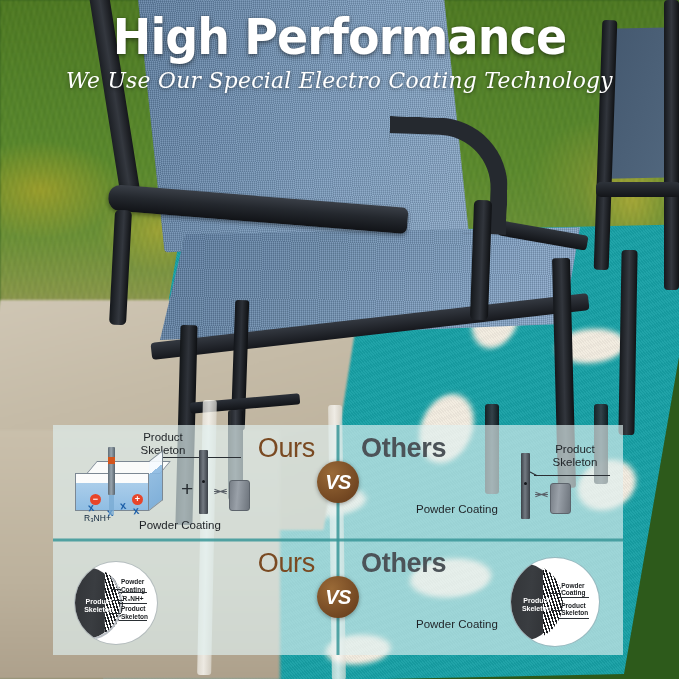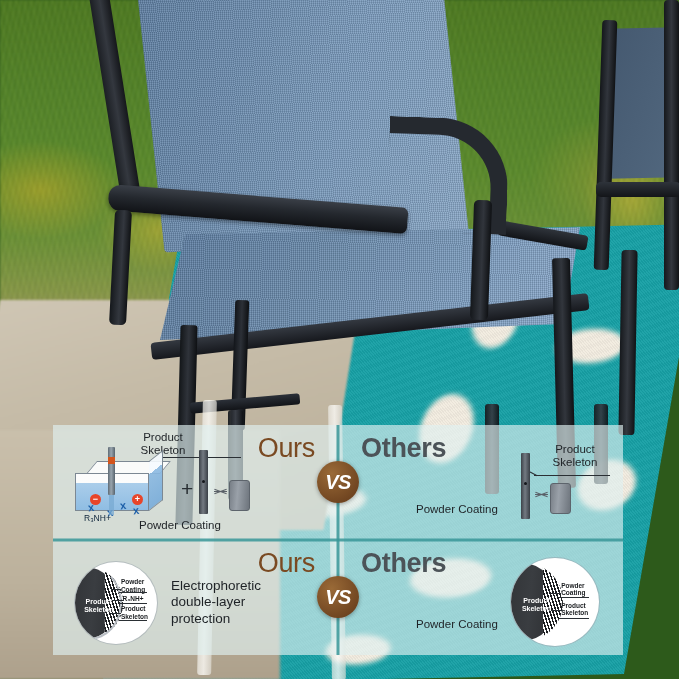--- a/index.html
+++ b/index.html
@@ -440,20 +440,24 @@
       <div class="armrest"></div>
       <div class="arm-post"></div>
 
       <div class="leg-bl"></div>
       <div class="leg-fl"></div>
       <div class="leg-fr"></div>
       <div class="leg-brace"></div>
     </div>
   </div>
 
+  <div class="header">
+    <div class="title">High Performance</div>
+    <div class="subtitle">We Use Our Special Electro Coating Technology</div>
+  </div>
 
   <div class="panel">
 
     <div class="cell">
       <div class="label-ours">Ours</div>
 
       <div class="cap cap-center" style="left:70px; top:6px; width:80px;">
         <div>Product</div>
         <div>Skeleton</div>
       </div>
@@ -533,25 +537,20 @@
         <div class="xsec-lab" style="left:56%; top:53%;">
           <div>Product</div>
           <div>Skeleton</div>
         </div>
         <div class="xsec-ul" style="left:54%; top:71%; width:34%;"></div>
         <div class="xsec-lead" style="left:44%; top:33%; width:12%;"></div>
         <div class="xsec-lead" style="left:45%; top:46%; width:13%;"></div>
         <div class="xsec-lead" style="left:44%; top:62%; width:12%;"></div>
       </div>
 
-      <div class="cap" style="left:118px; top:38px; font-size:13.5px; line-height:1.22;">
-        <div>Electrophoretic</div>
-        <div>double-layer</div>
-        <div>protection</div>
-      </div>
     </div>
 
     <div class="cell">
       <div class="label-others">Others</div>
 
       <div class="cap" style="left:78px; top:78px;">Powder Coating</div>
 
       <div class="xsec" style="left:173px; top:18px; width:88px; height:88px;">
         <div class="xsec-core"></div>
         <div class="xsec-hatch"></div>

